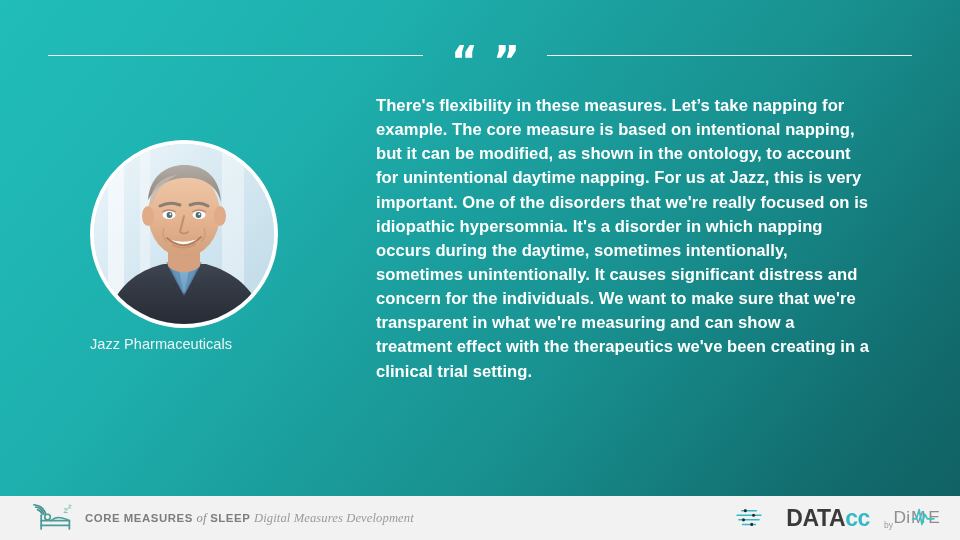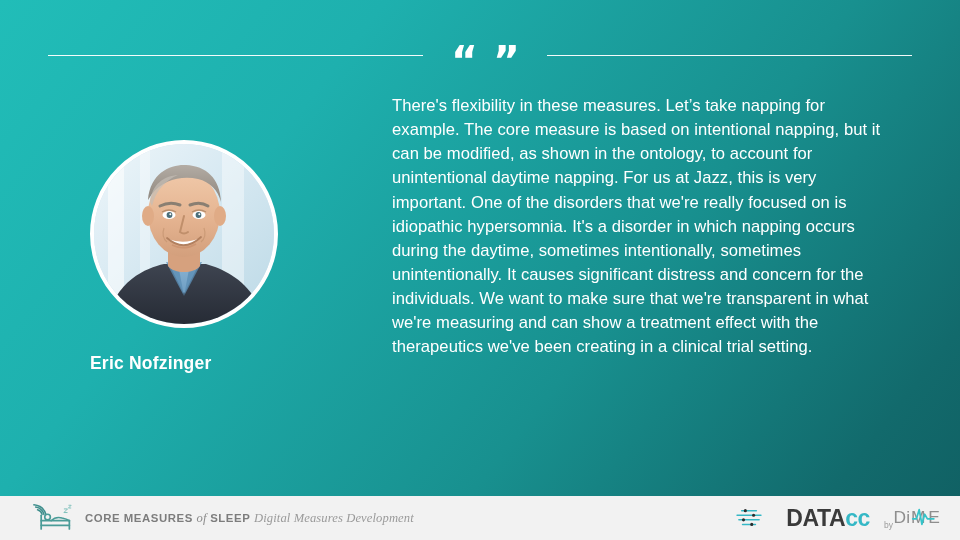--- a/index.html
+++ b/index.html
@@ -87,27 +87,27 @@
     margin-top: 5px;
     color: #eaf6f5;
     font-size: 14.6px;
     font-weight: 400;
     line-height: 1.52;
   }
 
   
   .quote-body {
     position: absolute;
-    left: 392px;
+    left: 376px;
     top: 94px;
     width: 496px;
     color: #ffffff;
     font-size: 16.6px;
     line-height: 1.455;
-    font-weight: 400;
+    font-weight: 700;
     letter-spacing: .05px;
   }
 
   
   .footer {
     position: absolute;
     left: 0;
     bottom: 0;
     width: 960px;
     height: 44px;
@@ -260,22 +260,22 @@
 
         <path d="M74 95 q16 13 32 -1 q-16 7 -32 1 Z" fill="#ffffff"></path>
         <path d="M73 94 q17 15 34 -1" stroke="#b2805f" stroke-width="1.8" fill="none" stroke-linecap="round"></path>
         <path d="M78 101 q12 6 24 -1" stroke="#c98f6b" stroke-width="1.5" fill="none" opacity=".7"></path>
 
         <path d="M70 84 q-3 9 3 14" stroke="#c08f6b" stroke-width="1.2" fill="none" opacity=".6"></path>
         <path d="M110 84 q3 9 -3 14" stroke="#c08f6b" stroke-width="1.2" fill="none" opacity=".6"></path>
       </svg>
     </div>
 
-    <div class="person-name">Eric Nofzinger</div>
     <div class="person-role">
+      <div>Jazz Pharmaceuticals</div>
     </div>
   </div>
 
   <div class="quote-body">There's flexibility in these measures. Let’s take napping for example. The core measure is based on intentional napping, but it can be modified, as shown in the ontology, to account for unintentional daytime napping. For us at Jazz, this is very important. One of the disorders that we're really focused on is idiopathic hypersomnia. It's a disorder in which napping occurs during the daytime, sometimes intentionally, sometimes unintentionally. It causes significant distress and concern for the individuals. We want to make sure that we're transparent in what we're measuring and can show a treatment effect with the therapeutics we've been creating in a clinical trial setting.</div>
 
   <div class="footer">
 
     <div class="footer-left">
       <svg class="bed-icon" viewBox="0 0 44 30">
         <g fill="none" stroke="#3f8f8d" stroke-width="1.7" stroke-linecap="round">

